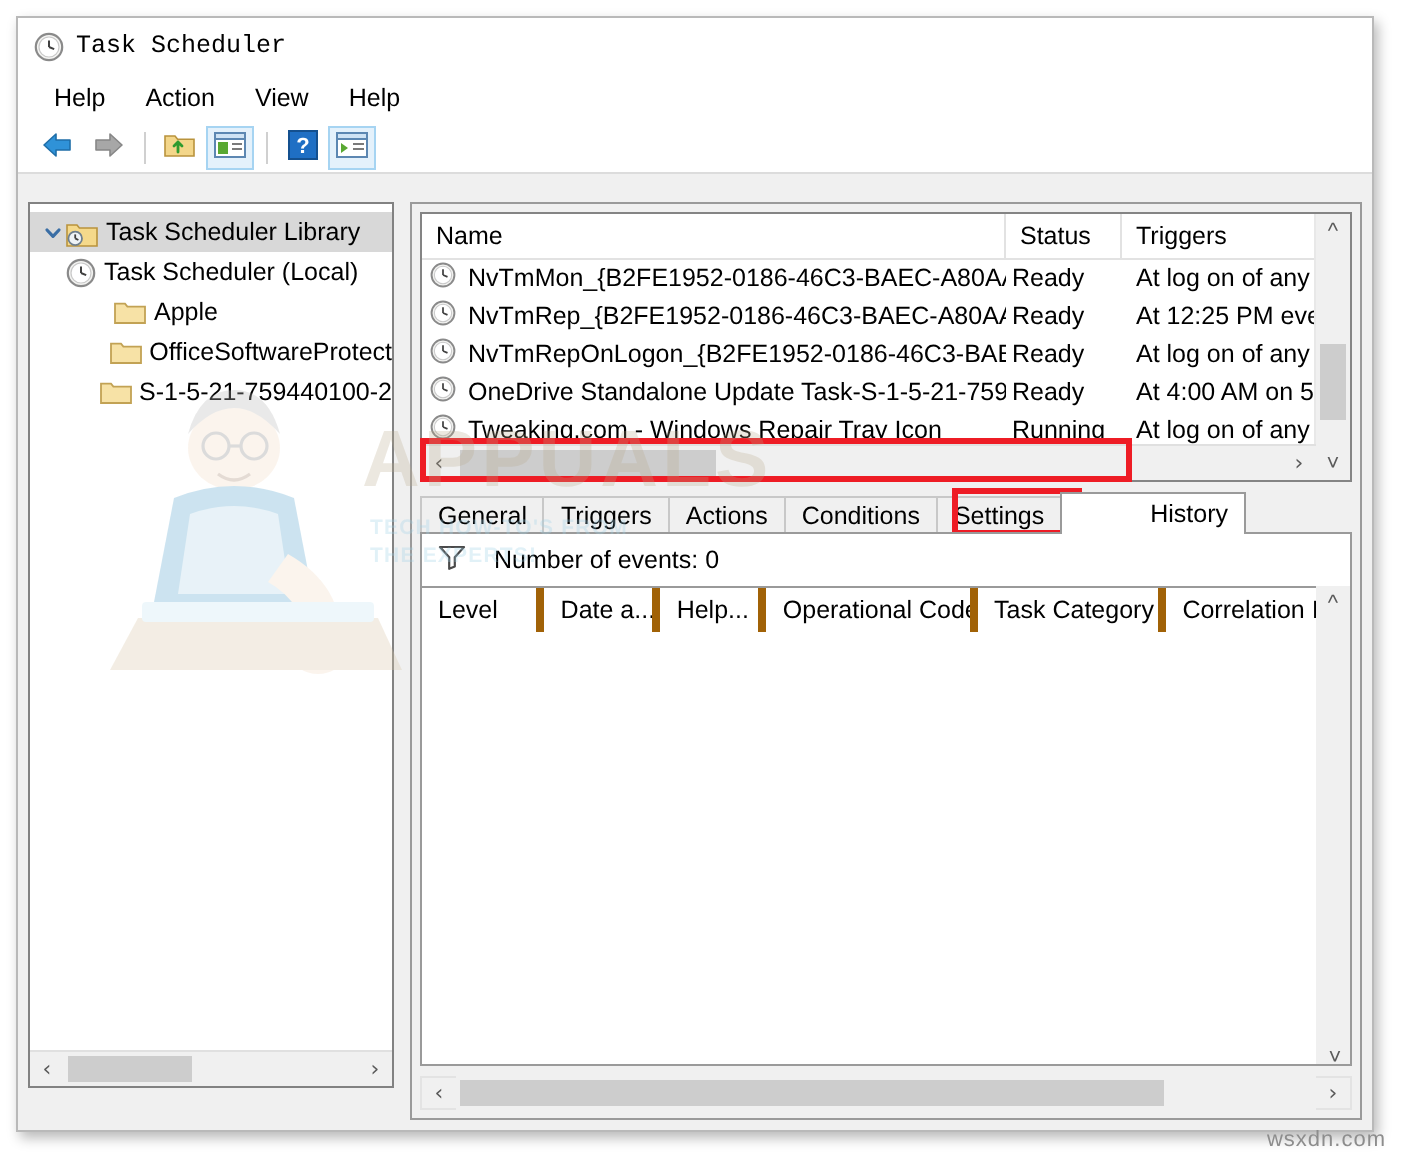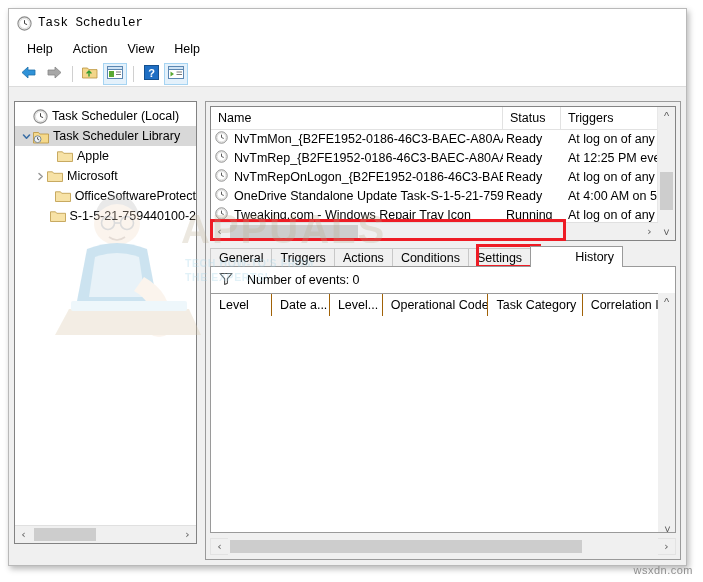--- a/index.html
+++ b/index.html
@@ -151,21 +151,21 @@
     display:flex;align-items:center;height:26px;border-bottom:1px solid #9a9a9a;
     padding-left:8px;font-size:12.5px;background:#ffffff;
   }
   .filterbar .lbl{margin-left:14px;text-align:right;}
   .ev-header{
     display:flex;height:23px;align-items:center;font-size:12.5px;
     background:#ffffff;border-bottom:1px solid #e2e2e2;
   }
   .ev-col{
     height:23px;line-height:23px;padding-left:8px;box-sizing:border-box;
-    border-right:1px solid #a16207;overflow:hidden;white-space:nowrap;
+    border-right:4px solid #a16207;overflow:hidden;white-space:nowrap;
   }
   .detail-vscroll{
     position:absolute;right:0;top:26px;bottom:0;width:17px;background:#f0f0f0;
   }
 
   .bottom-hscroll{
     position:absolute;left:4px;right:4px;bottom:4px;height:17px;
     background:#f0f0f0;display:flex;align-items:center;border:1px solid #e3e3e3;
     box-sizing:border-box;
   }
@@ -260,73 +260,60 @@
         </svg>
       </span>
     </div>
   </div>
 
   <div class="content">
 
     <div class="pane-tree">
       <div class="tree">
 
+        <div class="tree-row selected indent-1">
+          <span class="twisty">
+            <svg width="9" height="9" viewBox="0 0 9 9">
+                <path d="M1.5 3 L4.5 6.2 L7.5 3" fill="none" stroke="#3a6ea5" stroke-width="1.6" stroke-linecap="round" stroke-linejoin="round"></path>
+              </svg>
+          </span>
+          <span class="ico folder-ico">
+            <svg width="16" height="14" viewBox="0 0 16 14">
+              <path d="M0.5 2.5 h5 l1.2 1.5 h8.8 v9 h-15 z" fill="#f5d98b" stroke="#b9933c" stroke-width="0.8"></path>
+              <circle cx="4.6" cy="9.2" r="3.4" fill="#eef3f7" stroke="#6f7f8d" stroke-width="0.9"></circle>
+              <line x1="4.6" y1="9.2" x2="4.6" y2="7.2" stroke="#3f3f3f" stroke-width="0.9"></line>
+              <line x1="4.6" y1="9.2" x2="6.2" y2="10" stroke="#3f3f3f" stroke-width="0.9"></line>
+            </svg>
+          </span>
+          <span class="tree-label">Task Scheduler Library</span>
+        </div>
+
         <div class="tree-row indent-1">
           <span class="twisty"></span>
           <span class="ico clock-ico">
             <svg width="15" height="15" viewBox="0 0 15 15">
               <circle cx="7.5" cy="7.5" r="6.6" fill="#f2f2f0" stroke="#8a8a8a" stroke-width="1.1"></circle>
               <circle cx="7.5" cy="7.5" r="5" fill="#ffffff" stroke="#c9c9c9" stroke-width="0.6"></circle>
               <line x1="7.5" y1="7.5" x2="7.5" y2="4.2" stroke="#404040" stroke-width="1"></line>
               <line x1="7.5" y1="7.5" x2="10.1" y2="8.6" stroke="#404040" stroke-width="1"></line>
             </svg>
           </span>
           <span class="tree-label">Task Scheduler (Local)</span>
         </div>
 
-        <div class="tree-row selected indent-1">
-          <span class="twisty">
-            <svg width="9" height="9" viewBox="0 0 9 9">
-                <path d="M1.5 3 L4.5 6.2 L7.5 3" fill="none" stroke="#3a6ea5" stroke-width="1.6" stroke-linecap="round" stroke-linejoin="round"></path>
-              </svg>
-          </span>
-          <span class="ico folder-ico">
-            <svg width="16" height="14" viewBox="0 0 16 14">
-              <path d="M0.5 2.5 h5 l1.2 1.5 h8.8 v9 h-15 z" fill="#f5d98b" stroke="#b9933c" stroke-width="0.8"></path>
-              <circle cx="4.6" cy="9.2" r="3.4" fill="#eef3f7" stroke="#6f7f8d" stroke-width="0.9"></circle>
-              <line x1="4.6" y1="9.2" x2="4.6" y2="7.2" stroke="#3f3f3f" stroke-width="0.9"></line>
-              <line x1="4.6" y1="9.2" x2="6.2" y2="10" stroke="#3f3f3f" stroke-width="0.9"></line>
-            </svg>
-          </span>
-          <span class="tree-label">Task Scheduler Library</span>
-        </div>
-
         <div class="tree-row indent-3">
           <span class="twisty"></span>
           <span class="ico folder-ico">
             <svg width="16" height="13" viewBox="0 0 16 13">
               <path d="M0.5 1.8 h5 l1.2 1.5 h8.8 v8.2 h-15 z" fill="#f7e2a6" stroke="#c2a254" stroke-width="0.9"></path>
             </svg>
           </span>
           <span class="tree-label">Apple</span>
         </div>
 
-        <div class="tree-row indent-2">
-          <span class="twisty">
-            <svg width="9" height="9" viewBox="0 0 9 9">
-                <path d="M3 1.5 L6.2 4.5 L3 7.5" fill="none" stroke="#9a9a9a" stroke-width="1.6" stroke-linecap="round" stroke-linejoin="round"></path>
-              </svg>
-          </span>
-          <span class="ico folder-ico">
-            <svg width="16" height="13" viewBox="0 0 16 13">
-              <path d="M0.5 1.8 h5 l1.2 1.5 h8.8 v8.2 h-15 z" fill="#f7e2a6" stroke="#c2a254" stroke-width="0.9"></path>
-            </svg>
-          </span>
-          <span class="tree-label">Microsoft</span>
-        </div>
 
         <div class="tree-row indent-3">
           <span class="twisty"></span>
           <span class="ico folder-ico">
             <svg width="16" height="13" viewBox="0 0 16 13">
               <path d="M0.5 1.8 h5 l1.2 1.5 h8.8 v8.2 h-15 z" fill="#f7e2a6" stroke="#c2a254" stroke-width="0.9"></path>
             </svg>
           </span>
           <span class="tree-label">OfficeSoftwareProtect</span>
         </div>
@@ -484,21 +471,21 @@
             <svg width="14" height="13" viewBox="0 0 14 13">
               <path d="M1 1.5 h12 L8.4 6.6 v4.6 l-2.8 1.2 v-5.8 z" fill="none" stroke="#4a4a4a" stroke-width="1.1" stroke-linejoin="round"></path>
             </svg>
           </span>
           <span class="lbl">Number of events: 0</span>
         </div>
 
         <div class="ev-header">
           <div class="ev-col" style="width:72px;">Level</div>
           <div class="ev-col" style="width:68px;">Date a...</div>
-          <div class="ev-col" style="width:62px;">Level...</div>
+          <div class="ev-col" style="width:62px;">Help...</div>
           <div class="ev-col" style="width:126px;">Operational Code</div>
           <div class="ev-col" style="width:112px;">Task Category</div>
           <div class="ev-col" style="width:110px;border-right:none;">Correlation Id</div>
         </div>
 
         <div style="position:absolute;left:0;top:49px;right:17px;bottom:0;background:#fff;"></div>
 
         <div class="detail-vscroll">
           <div class="vs-arrow">^</div>
           <div class="vs-track"></div>

